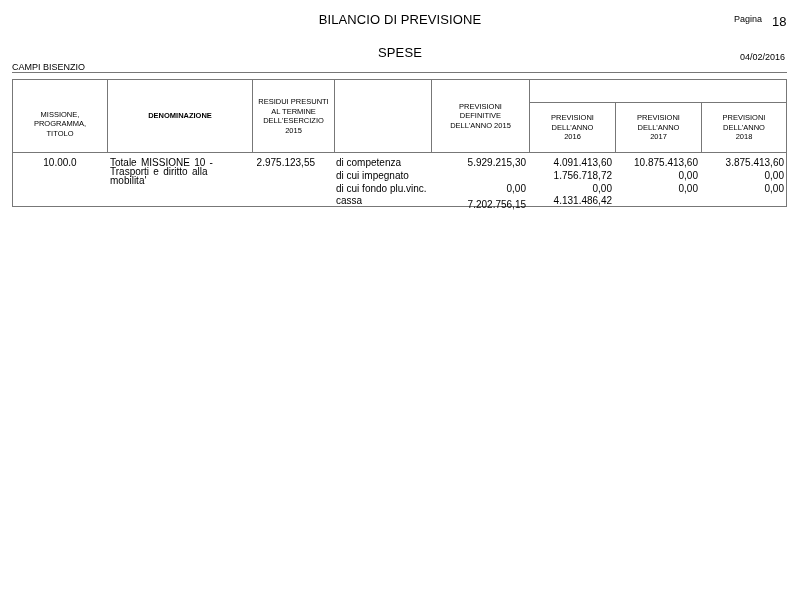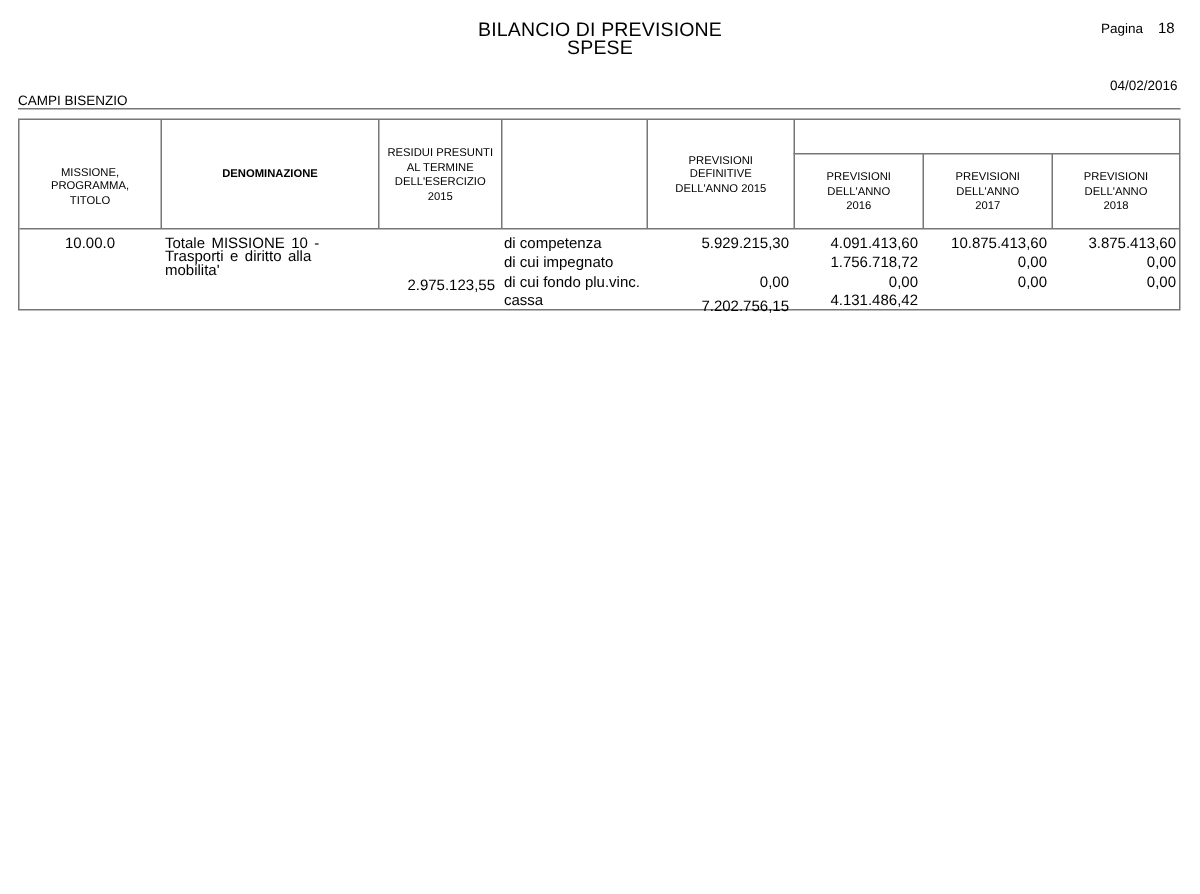--- a/index.html
+++ b/index.html
@@ -18,32 +18,32 @@
     .title {
       position: absolute;
       left: 0;
       width: 800px;
       text-align: center;
       font-size: 13px;
       font-weight: normal;
       letter-spacing: 0.1px;
     }
     .title1 { top: 12px; }
-    .title2 { top: 24px; }
+    .title2 { top: 45px; }
     .page-label {
       position: absolute;
       top: 14px;
       left: 734px;
       font-size: 9px;
     }
     .page-num {
       position: absolute;
       top: 14px;
       left: 772px;
-      font-size: 10px;
+      font-size: 13px;
     }
     .date {
       position: absolute;
       top: 52px;
       right: 15px;
       font-size: 9px;
     }
     .entity {
       position: absolute;
       top: 62px;
@@ -158,21 +158,21 @@
   </div>
   <div class="hdr" style="left:689px; top:23px; width:84px; height:49px;">
     <span>PREVISIONI</span>
     <span>DELL'ANNO</span>
     <span>2018</span>
   </div>
 
   <div>
     <div class="cell" style="left:0; top:78px; width:94px; text-align:center;">10.00.0</div>
     <div class="cell desc" style="left:97px; top:78px; width:138px;">Totale   MISSIONE 10 - Trasporti e diritto alla mobilita'</div>
-    <div class="cell num" style="left:239px; top:78px; width:78px;margin-top:28px;">2.975.123,55</div>
+    <div class="cell num" style="left:224px; top:78px; width:78px;">2.975.123,55</div>
 
     <div class="cell" style="left:323px; top:78px;">di competenza</div>
     <div class="cell num" style="left:419px; top:78px; width:94px;">5.929.215,30</div>
     <div class="cell num" style="left:517px; top:78px; width:82px;">4.091.413,60</div>
     <div class="cell num" style="left:603px; top:78px; width:82px;">10.875.413,60</div>
     <div class="cell num" style="left:689px; top:78px; width:82px;">3.875.413,60</div>
 
     <div class="cell" style="left:323px; top:91px;">di cui impegnato</div>
     <div class="cell num" style="left:419px; top:91px; width:94px;"></div>
     <div class="cell num" style="left:517px; top:91px; width:82px;">1.756.718,72</div>

